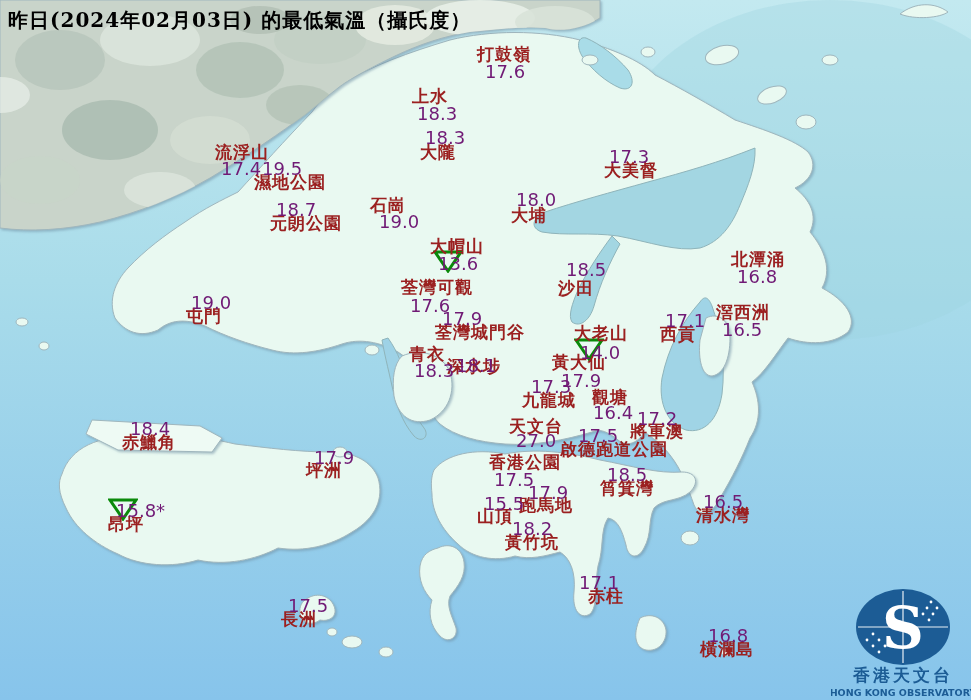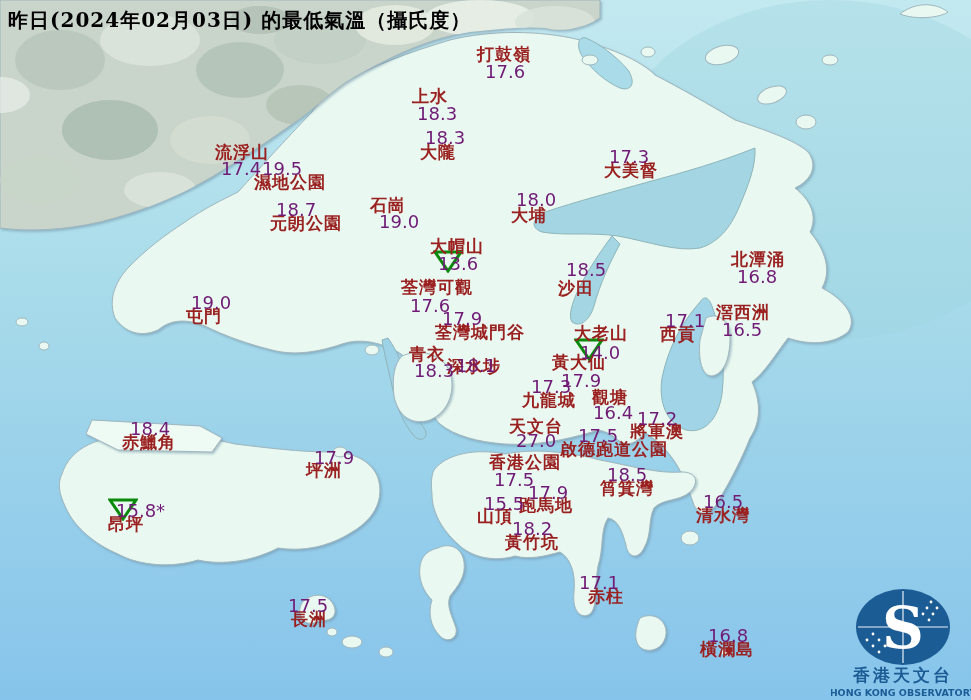--- a/index.html
+++ b/index.html
@@ -226,21 +226,21 @@
       <svg width="30" height="24" viewBox="0 0 30 24" class="marker" style="left: 108px; top: 497px;">
         <polygon points="2,3 28,3 15,22" fill="none" stroke="#0a8a0a" stroke-width="3"></polygon>
       </svg>
       <div class="val" style="left: 116px; top: 502px;">15.8*</div>
       <div class="nm" style="left: 108px; top: 516px;">昂坪</div>
       <div class="val" style="left: 703px; top: 493px;">16.5</div>
       <div class="nm" style="left: 696px; top: 507px;">清水灣</div>
       <div class="val" style="left: 579px; top: 574px;">17.1</div>
       <div class="nm" style="left: 588px; top: 588px;">赤柱</div>
       <div class="val" style="left: 288px; top: 597px;">17.5</div>
-      <div class="nm" style="left: 291px; top: 611px;">長洲</div>
+      <div class="nm" style="left: 281px; top: 611px;">長洲</div>
       <div class="val" style="left: 708px; top: 627px;">16.8</div>
       <div class="nm" style="left: 700px; top: 641px;">橫瀾島</div>
     </div>
 
   <svg id="logo" width="150" height="120" viewBox="0 0 150 120">
     <ellipse cx="72" cy="47" rx="47" ry="38" fill="#1c5c95"></ellipse>
     <line x1="27" y1="47" x2="117" y2="47" stroke="#ffffff" stroke-width="1.2" opacity="0.9"></line>
     <line x1="72" y1="11" x2="72" y2="83" stroke="#ffffff" stroke-width="1.2" opacity="0.9"></line>
     <text x="72" y="68" text-anchor="middle" font-family="DejaVu Serif, Liberation Serif, serif" font-size="58" font-weight="bold" fill="#ffffff">S</text>
     <g fill="#ffffff">

